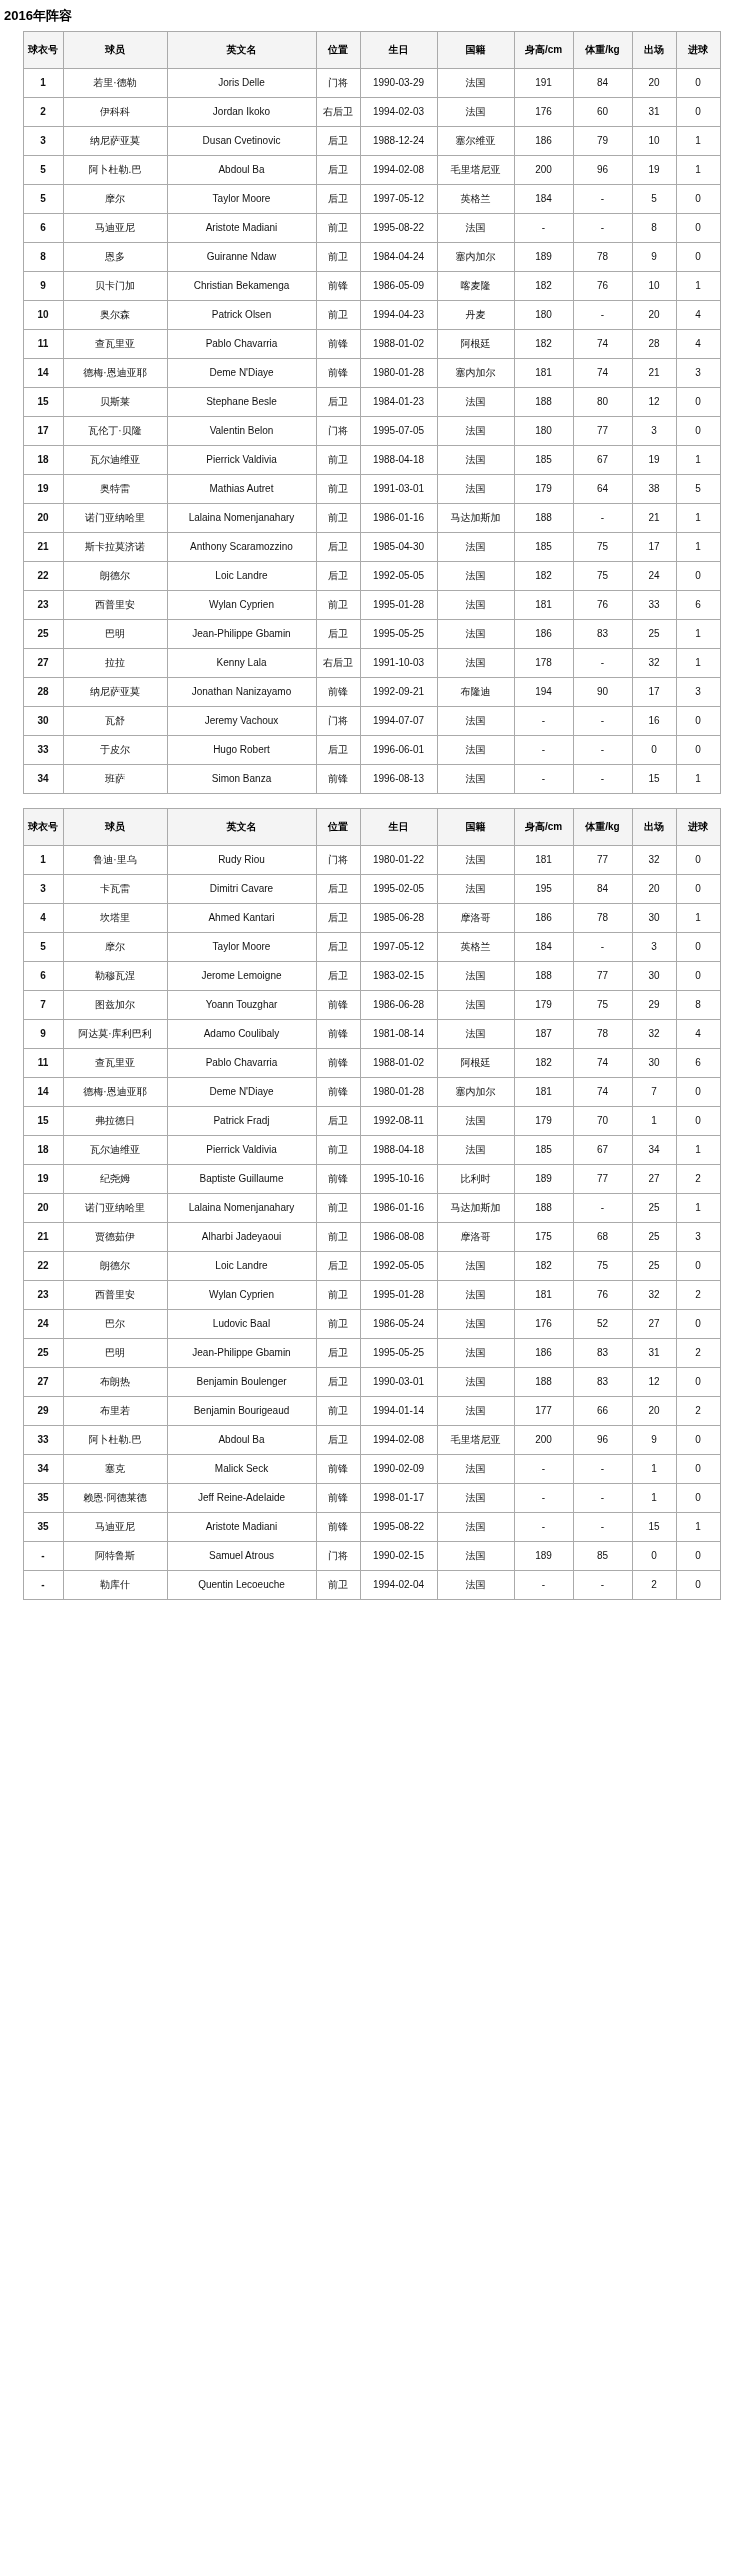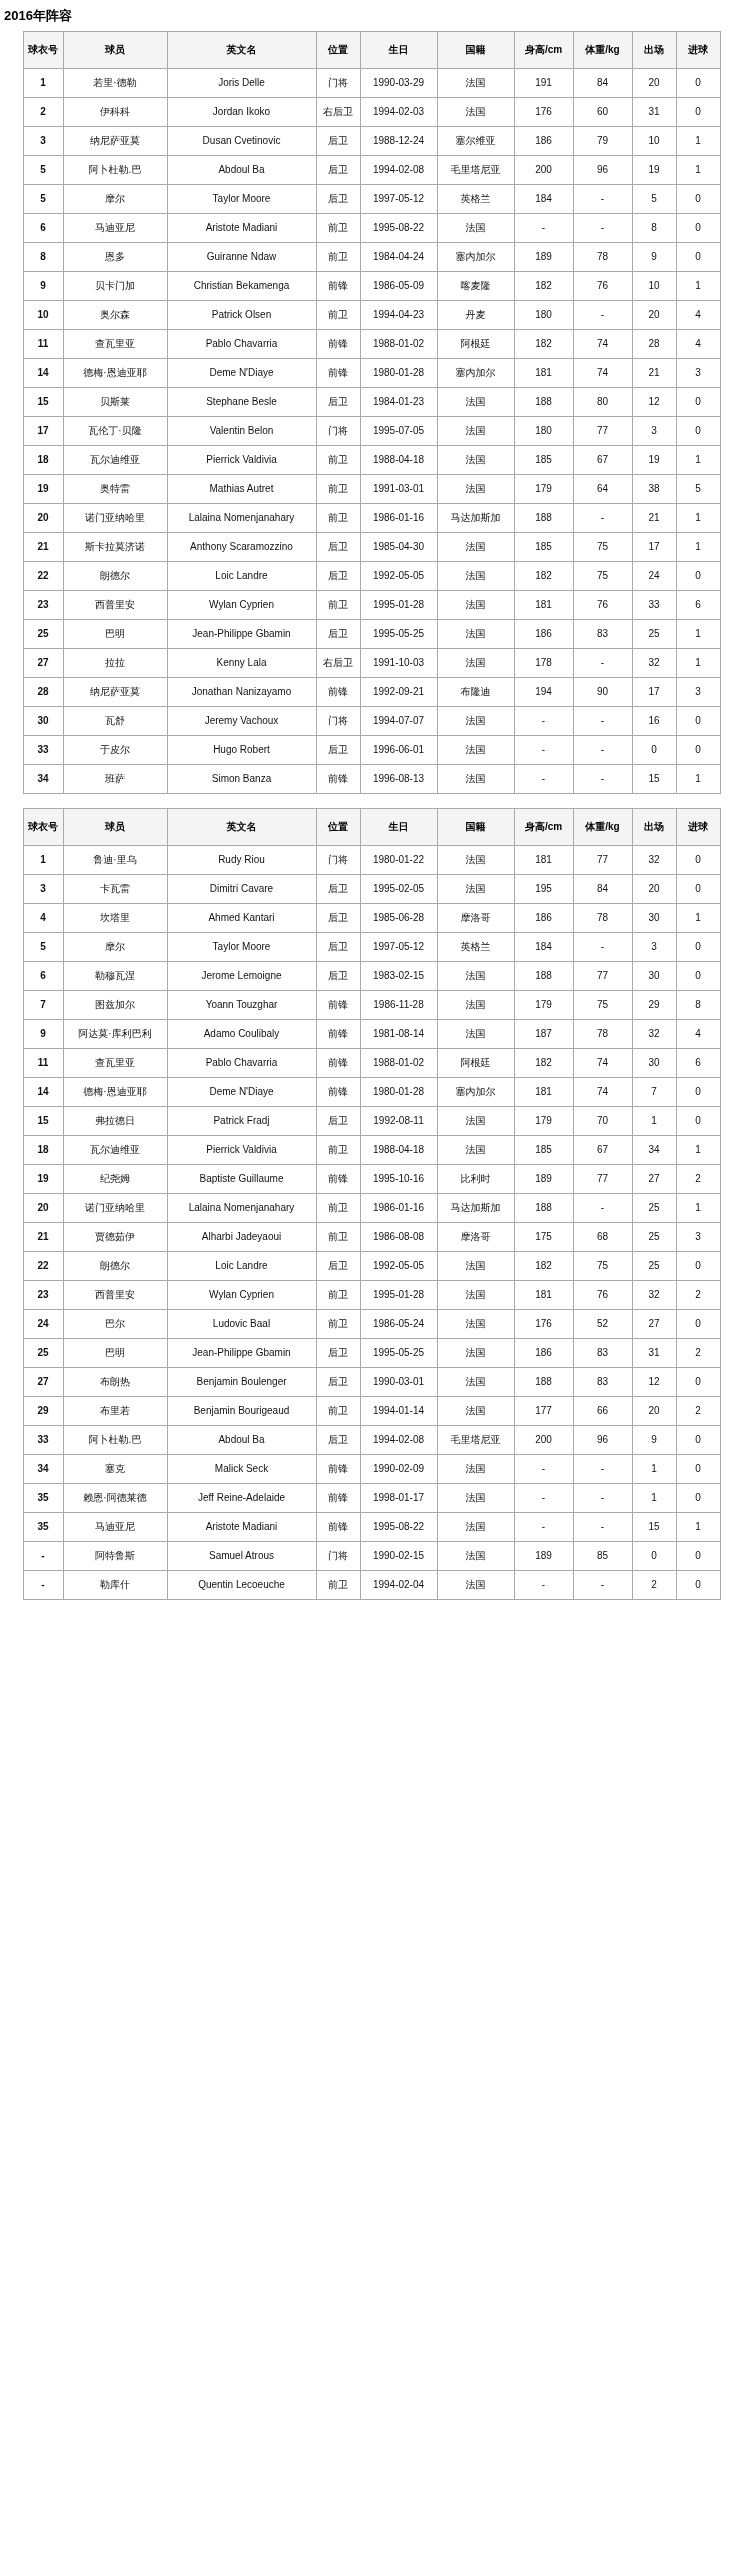--- a/index.html
+++ b/index.html
@@ -500,21 +500,21 @@
             <td>188</td>
             <td>77</td>
             <td>30</td>
             <td>0</td>
           </tr>
           <tr>
             <td class="num">7</td>
             <td class="cn-name">图兹加尔</td>
             <td>Yoann Touzghar</td>
             <td>前锋</td>
-            <td>1986-11-28</td>
+            <td>1986-06-28</td>
             <td>法国</td>
             <td>179</td>
             <td>75</td>
             <td>29</td>
             <td>8</td>
           </tr>
           <tr>
             <td class="num">9</td>
             <td class="cn-name">阿达莫·库利巴利</td>
             <td>Adamo Coulibaly</td>

